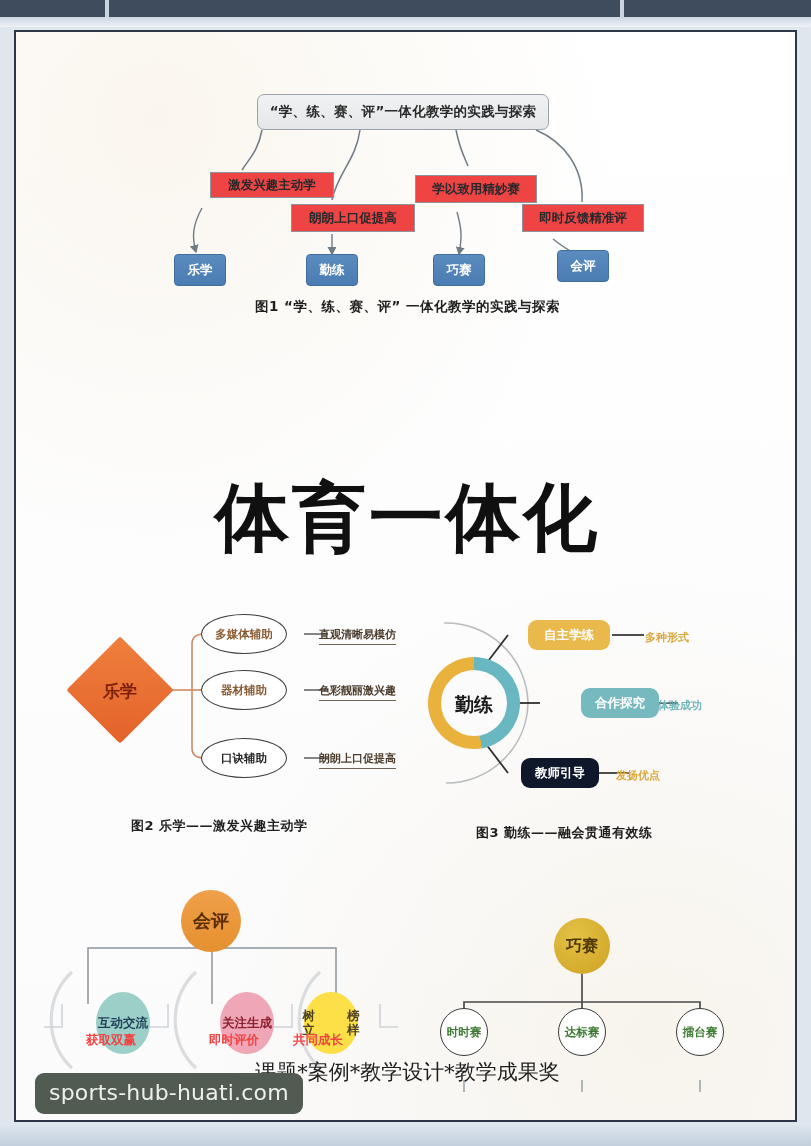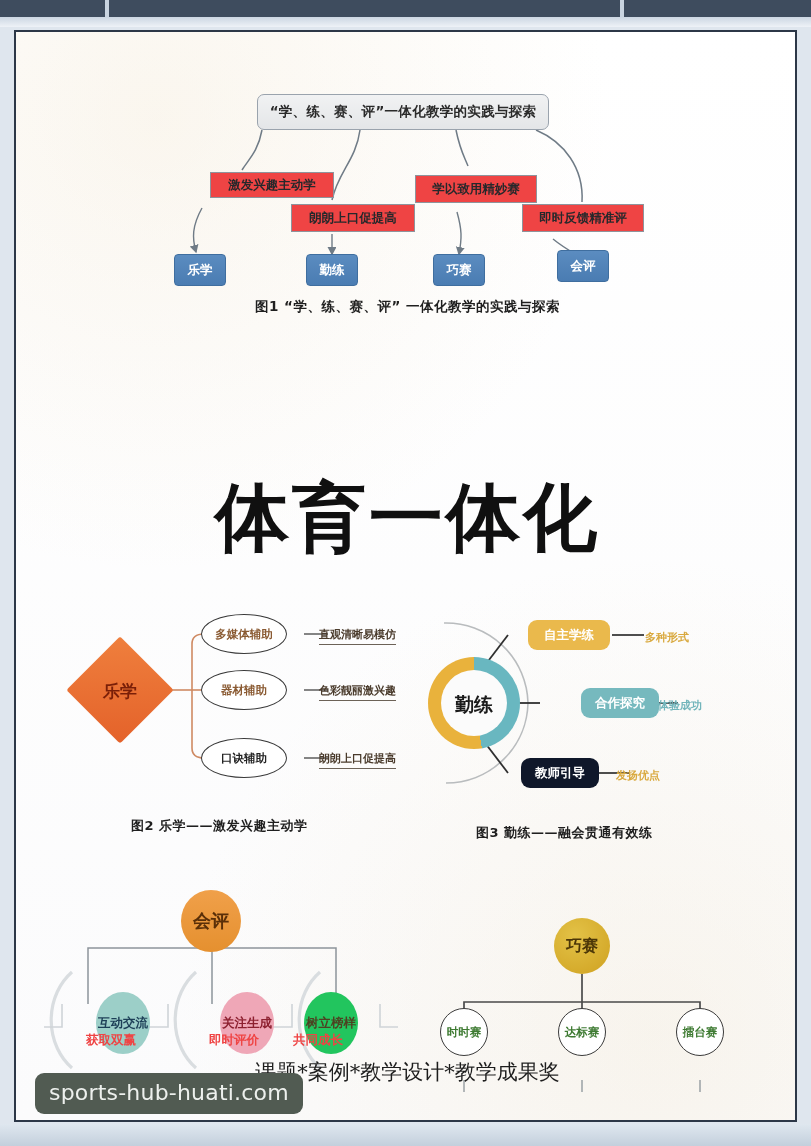--- a/index.html
+++ b/index.html
@@ -137,21 +137,21 @@
     font-size:18px;font-weight:bold;color:#5a2f08;box-sizing:border-box;
   }
   .oval{
     position:absolute;width:54px;height:62px;border-radius:50%;
     display:flex;align-items:center;justify-content:center;
     text-align:center;font-size:12.5px;font-weight:bold;line-height:1.12;
     box-sizing:border-box;
   }
   .oval.teal{background:#9ccfc8;color:#1d3f57;}
   .oval.pink{background:#efa7b7;color:#8d2030;}
-  .oval.khaki{background:#22c55e;color:#4d4222;}
+  .oval.khaki{background:#fde047;color:#4d4222;gap:16px;}
   .sub{position:absolute;font-size:12.5px;font-weight:bold;color:#ef4444;white-space:nowrap;}
 
   
   .coin{
     position:absolute;width:56px;height:56px;border-radius:50%;
     background:radial-gradient(circle at 38% 32%,#e3c247,#cfa120);
     display:flex;align-items:center;justify-content:center;
     font-size:16px;font-weight:bold;color:#4b3607;box-sizing:border-box;
   }
   .circ{

